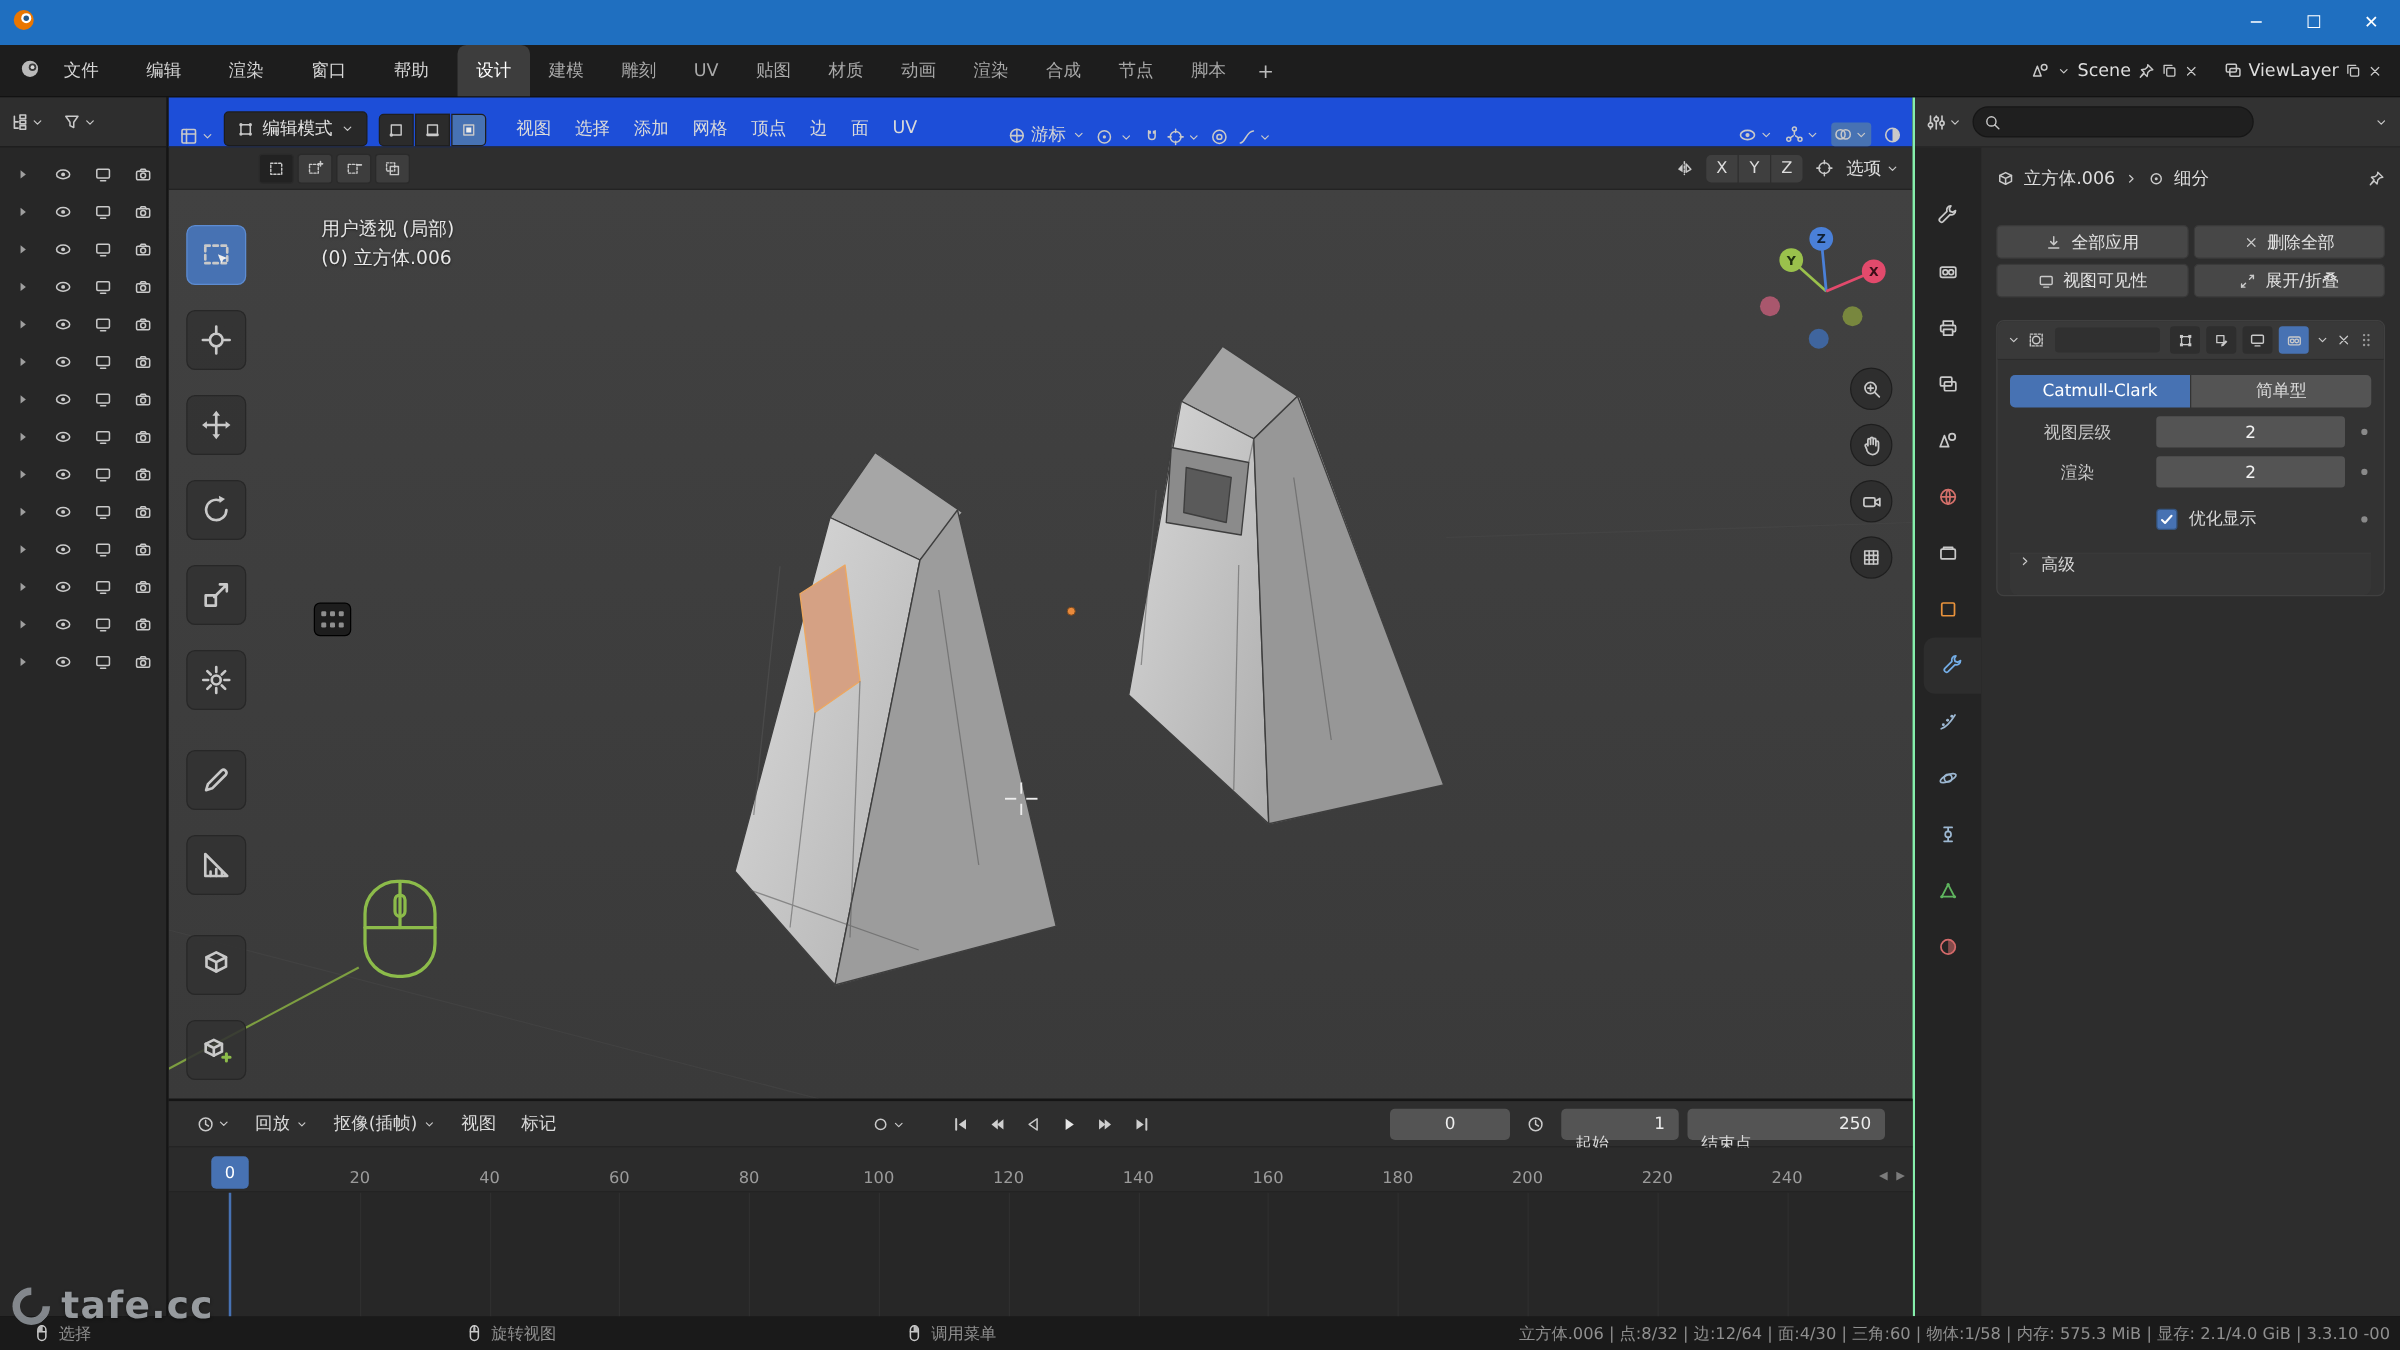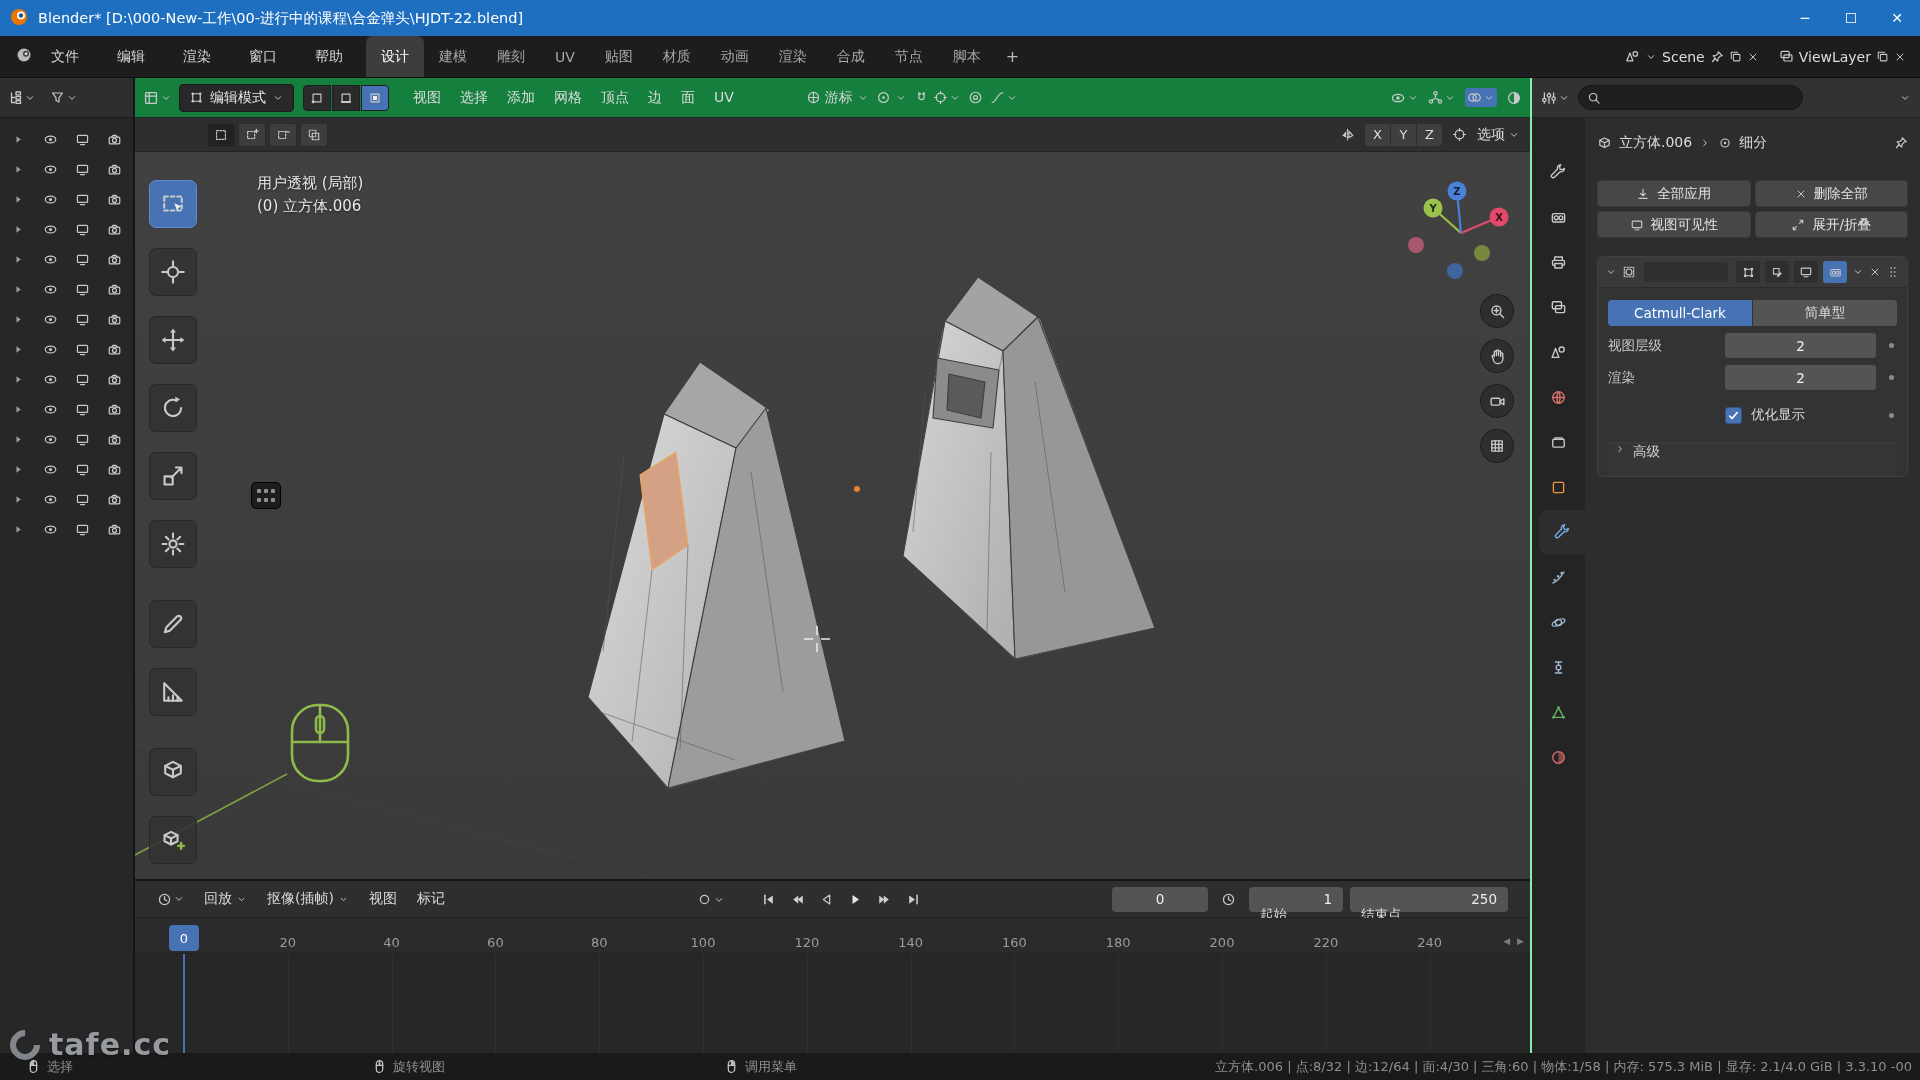--- a/index.html
+++ b/index.html
@@ -29,21 +29,21 @@
 
 
 .outliner{position:absolute;left:0;top:78px;width:135px;height:975px;background:#272727;border-right:2px solid #151515;}
 .outliner-header{height:40px;background:#2e2e2e;display:flex;align-items:center;padding:0 7px;gap:14px;border-bottom:1px solid #1a1a1a;}
 .out-rows{padding-top:6px;}
 .out-row{height:30px;display:flex;align-items:center;padding:0 5px;justify-content:space-between;}
 .out-cell{width:26px;display:flex;justify-content:center;}
 
 
 .viewport{position:absolute;left:135px;top:78px;width:1395px;height:801px;}
-.vp-header{height:40px;background:#15803d;display:flex;align-items:center;padding:0 8px;gap:7px;border-bottom:1px solid #262626;}
+.vp-header{height:40px;background:#1d4ed8;display:flex;align-items:flex-end;padding:0 8px;gap:7px;border-bottom:1px solid #262626;}
 .mode-box{display:flex;align-items:center;gap:6px;background:#282828;border:1px solid #1c1c1c;border-radius:4px;height:28px;padding:0 9px;color:#e3e3e3;}
 .selmode{display:flex;gap:1px;margin-left:2px;}
 .sm{width:28px;height:26px;background:#2b2b2b;display:flex;align-items:center;justify-content:center;border:1px solid #1f1f1f;}
 .sm:first-child{border-radius:4px 0 0 4px;}
 .sm:last-child{border-radius:0 4px 4px 0;}
 .sm.active{background:#4772b3;}
 .vp-menus{display:flex;gap:1px;margin-left:8px;}
 .vp-menu{padding:5px 9px;font-size:14px;color:#dadada;}
 .hdr-group{display:flex;align-items:center;gap:4px;}
 .hdr-group.far{margin-left:56px;}
@@ -91,21 +91,21 @@
 .modhead{height:31px;display:flex;align-items:center;gap:5px;padding:0 7px;background:#393939;border-radius:6px 6px 0 0;border-bottom:1px solid #2b2b2b;}
 .mh-name{flex:1;height:20px;background:#303030;border-radius:3px;margin:0 3px;}
 .mh-toggle{width:24px;height:22px;background:#2e2e2e;border-radius:3px;display:flex;align-items:center;justify-content:center;}
 .mh-toggle.on{background:#4772b3;}
 .modbody{padding:12px 10px 0;}
 .typerow{display:flex;height:26px;}
 .type-btn{flex:1;display:flex;align-items:center;justify-content:center;font-size:13.5px;}
 .type-btn.active{background:#4772b3;color:#fff;border-radius:4px 0 0 4px;}
 .type-btn.idle{background:#545454;color:#ddd;border-radius:0 4px 4px 0;margin-left:1px;}
 .valrow{display:flex;align-items:center;margin-top:7px;height:25px;gap:9px;}
-.vlabel{width:108px;text-align:left;color:#c9c9c9;font-size:13.5px;flex:none;}
+.vlabel{width:108px;text-align:center;color:#c9c9c9;font-size:13.5px;flex:none;}
 .vfield{flex:1;background:#545454;border-radius:3px;height:25px;display:flex;align-items:center;justify-content:center;color:#f2f2f2;font-size:13.5px;}
 .vdot{width:12px;display:flex;justify-content:center;flex:none;}
 .vdot i{width:5px;height:5px;background:#8a8a8a;border-radius:50%;}
 .checkrow{display:flex;align-items:center;gap:9px;margin-top:14px;height:22px;padding-left:117px;}
 .checkbox{width:17px;height:17px;background:#4772b3;border:1px solid #35547f;border-radius:3px;display:flex;align-items:center;justify-content:center;}
 .checklabel{color:#dcdcdc;font-size:13.5px;}
 .checkrow .vdot{margin-left:auto;}
 .advrow{margin-top:16px;border-top:1px solid #3e3e3e;height:34px;display:flex;align-items:flex-start;gap:7px;padding:0 6px;color:#d8d8d8;background:#363636;border-radius:0 0 6px 6px;font-size:13.5px;}
 
 
@@ -143,21 +143,20 @@
 <body>
 
 <div class="titlebar">
   <span class="tb-logo">
     <svg width="18" height="18" viewBox="0 0 18 18">
         <circle cx="9" cy="9" r="8" fill="#ea7600"></circle>
         <circle cx="11" cy="7.5" r="4" fill="#fff"></circle>
         <circle cx="11" cy="7.5" r="2.2" fill="#265787"></circle>
       </svg>
   </span>
-  <span class="tb-title">Blender* [D:\000-New-工作\00-进行中的课程\合金弹头\HJDT-22.blend]</span>
   <div class="win-btns">
     <span class="win-btn">─</span>
     <span class="win-btn">☐</span>
     <span class="win-btn">✕</span>
   </div>
 </div>
 
 <div class="topbar">
   <span style="padding:0 6px;">
     <svg width="20" height="16" viewBox="0 0 20 16">

